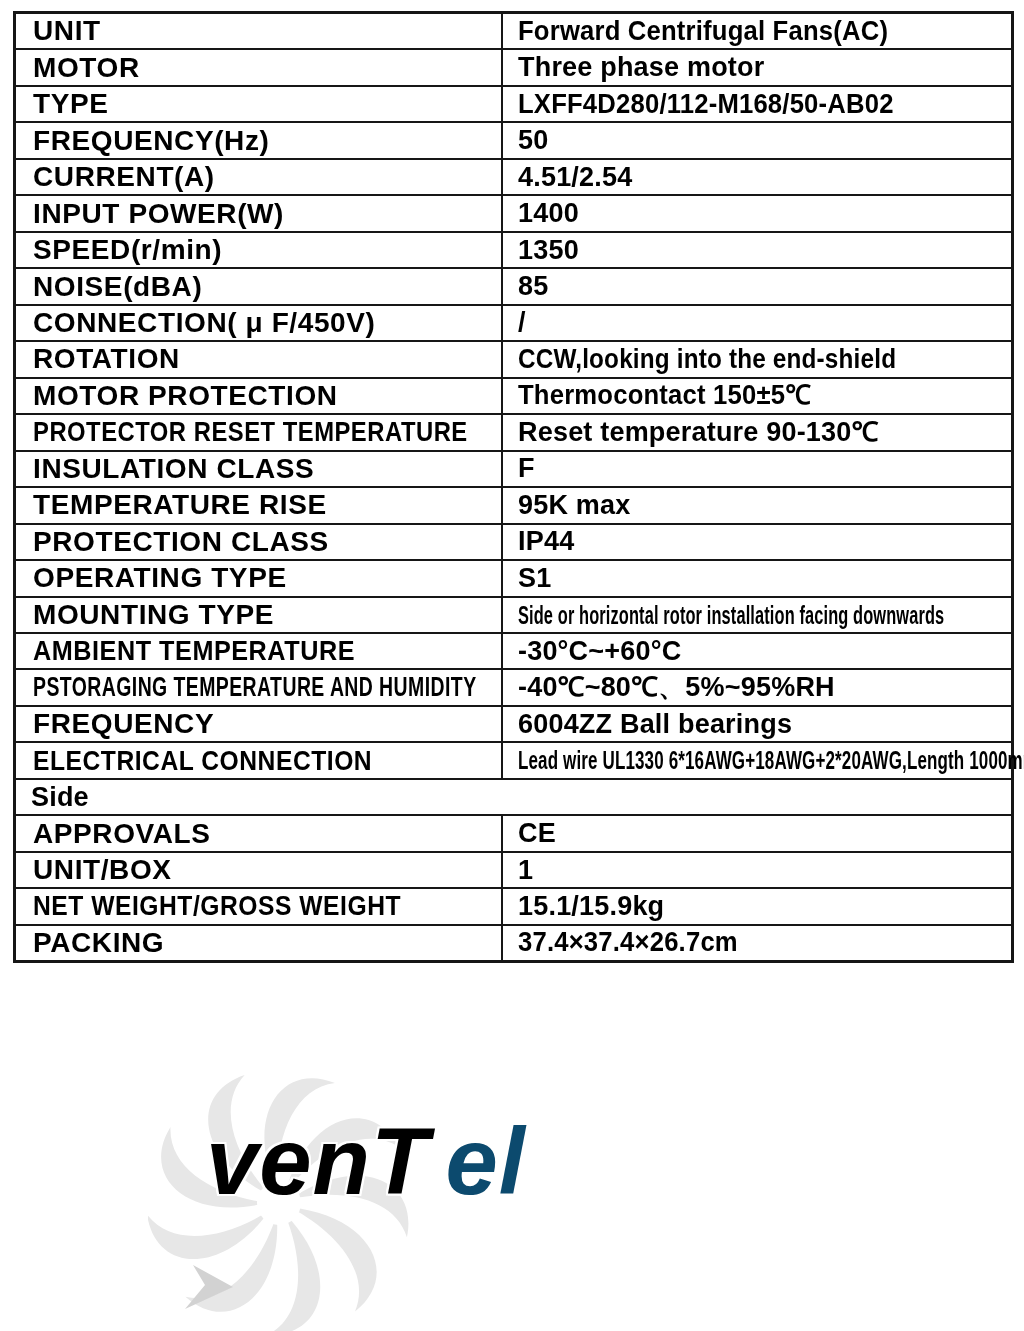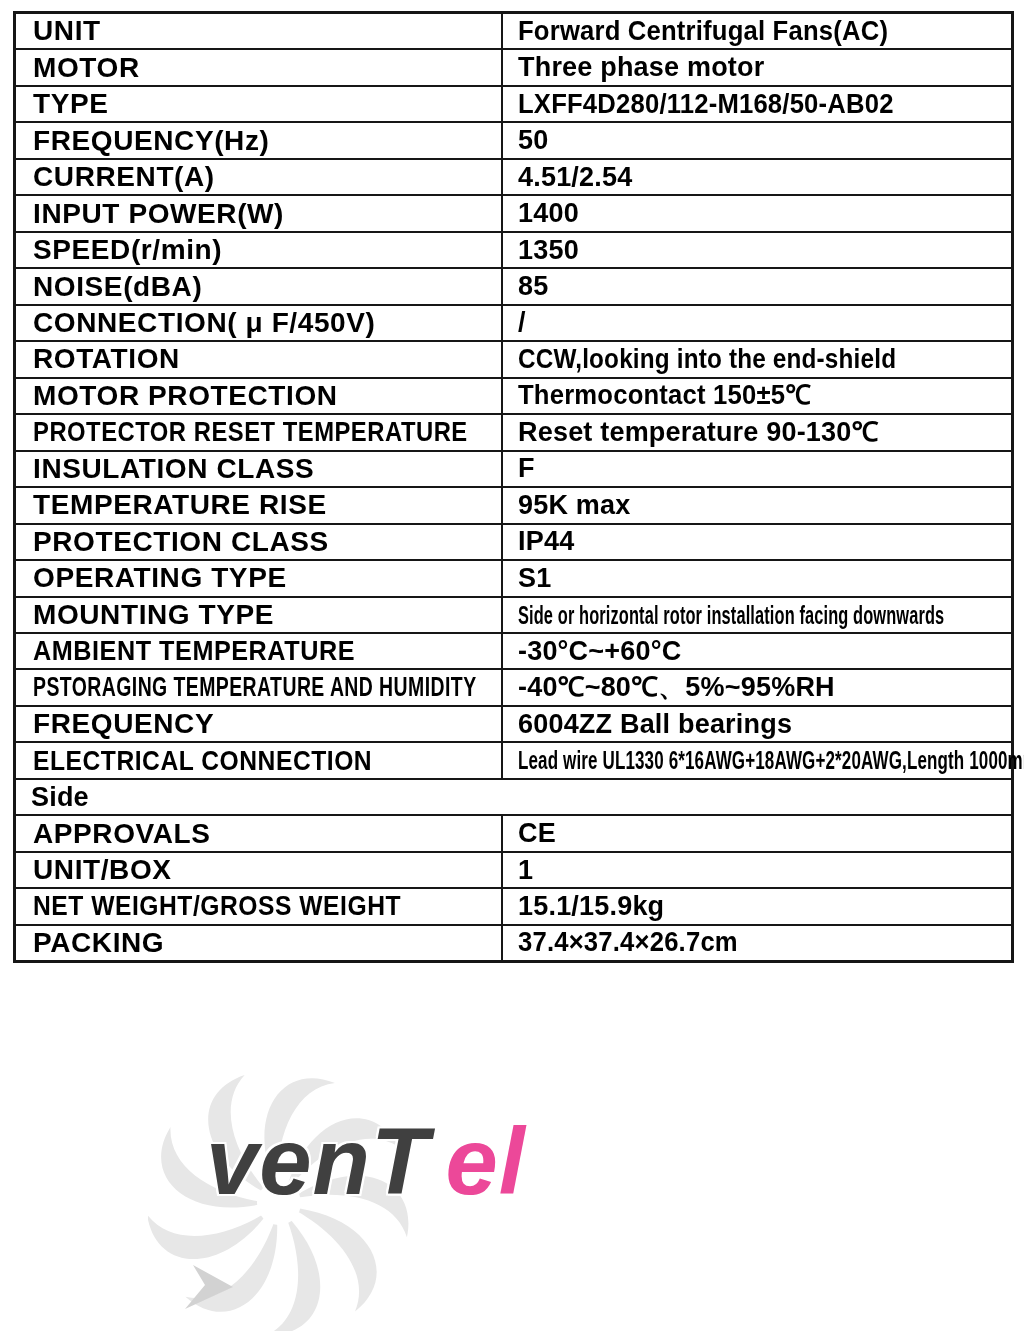--- a/index.html
+++ b/index.html
@@ -53,22 +53,22 @@
     position:absolute;left:206px;top:1115px;
     z-index:2;
     font-size:94px;line-height:94px;font-weight:bold;font-style:italic;
     letter-spacing:1px;
     white-space:nowrap;
     pointer-events:none;
     text-shadow:
       -2px -2px 0 #fff, 2px -2px 0 #fff, -2px 2px 0 #fff, 2px 2px 0 #fff,
       0 -2px 0 #fff, 0 2px 0 #fff, -2px 0 0 #fff, 2px 0 0 #fff;
   }
-  .brand-gray{color:#404040;}
-  .brand-blue{color:#ec4899;margin-left:16px;}
+  .brand-gray{color:#000000;}
+  .brand-blue{color:#0c4a6e;margin-left:16px;}
 </style>
 </head>
 <body>
 
 <svg class="fan-wm" viewBox="-131 -131 262 262" xmlns="http://www.w3.org/2000/svg">
   <g fill="#e7e7e7">
     <g id="blades">
       <path d="M 6 -10 C 28 -88, 92 -108, 120 -56 C 86 -78, 40 -54, 6 -10 Z"></path>
       <path d="M 6 -10 C 28 -88, 92 -108, 120 -56 C 86 -78, 40 -54, 6 -10 Z" transform="rotate(40)"></path>
       <path d="M 6 -10 C 28 -88, 92 -108, 120 -56 C 86 -78, 40 -54, 6 -10 Z" transform="rotate(80)"></path>

